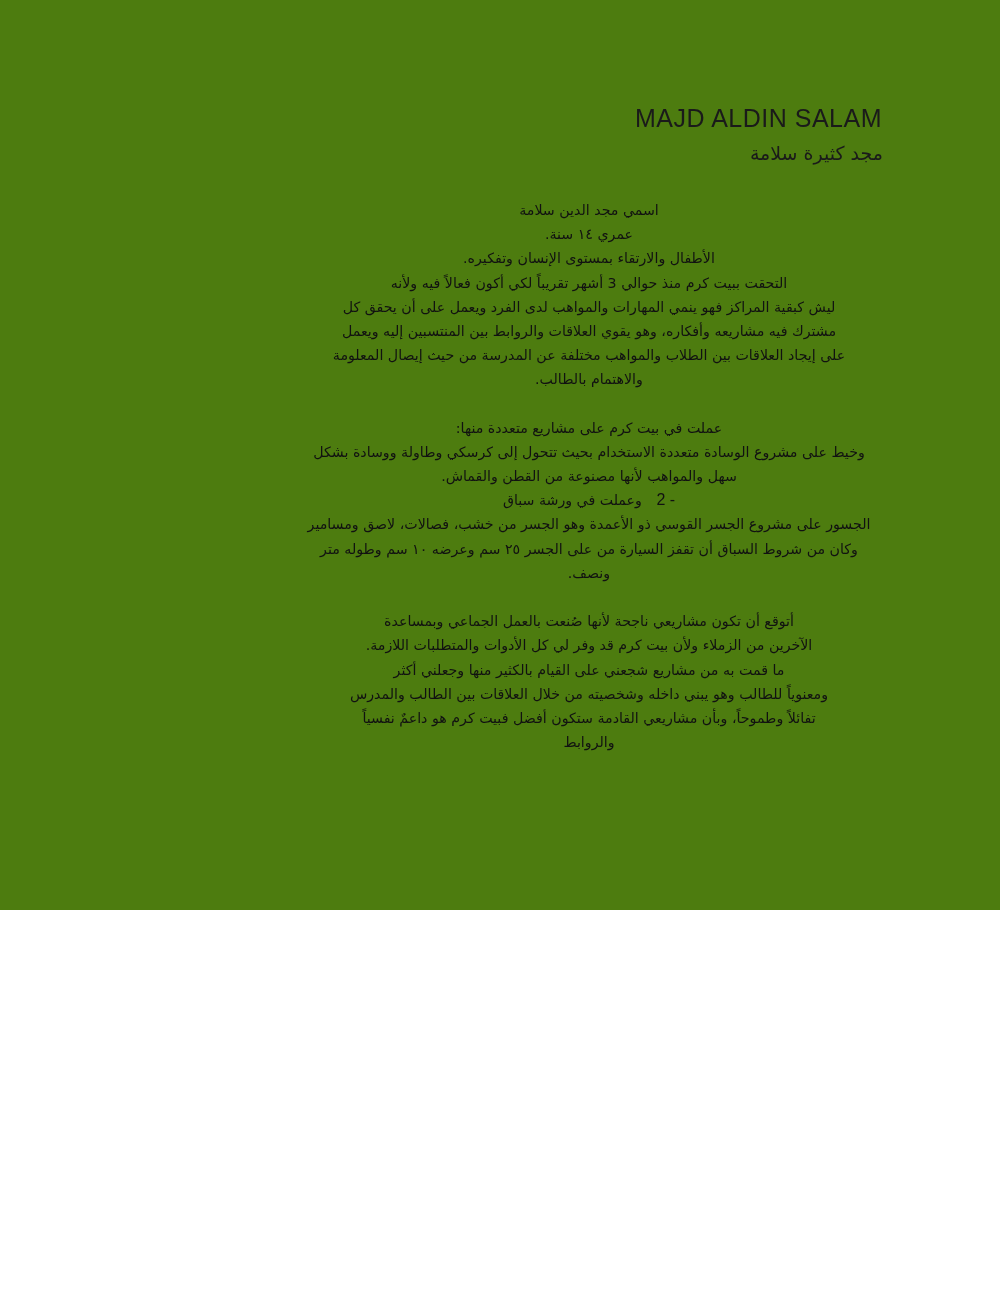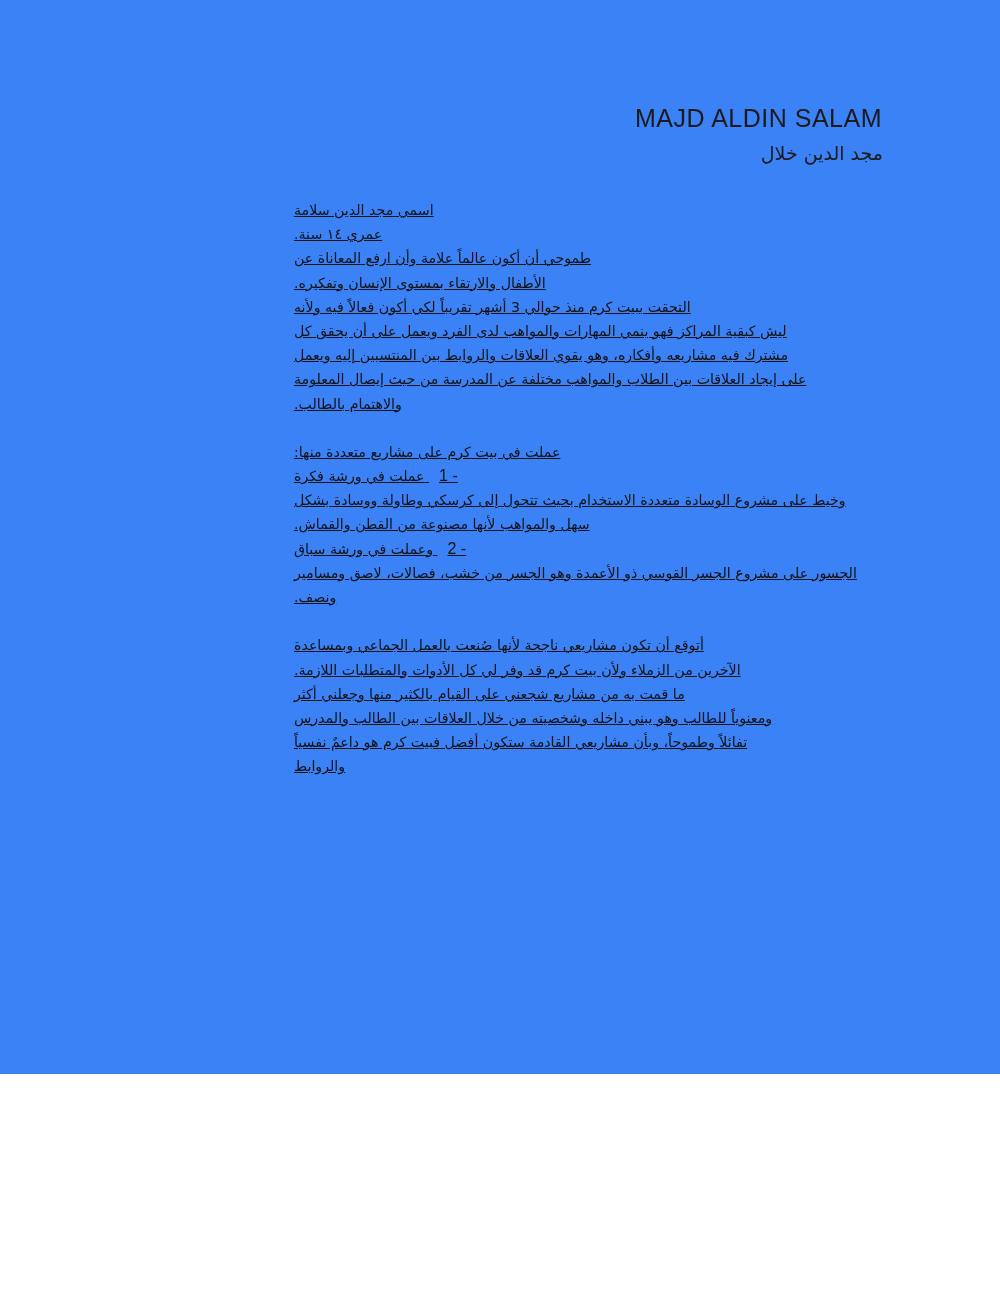--- a/index.html
+++ b/index.html
@@ -10,22 +10,22 @@
     body {
       width: 1000px;
       height: 1294px;
       position: relative;
       overflow: hidden;
       color: #111111;
     }
     .page {
       position: absolute;
       left: 0; top: 0;
-      width: 1000px; height: 1074px;
-      background: #3b82f6;
+      width: 1000px; height: 910px;
+      background: #4d7c0f;
     }
     .title-en {
       position: absolute;
       right: 118px;
       top: 104px;
       font-family: "Liberation Sans", sans-serif;
       font-size: 25px;
       font-weight: 300;
       letter-spacing: 0.5px;
       color: #1a1a1a;
@@ -40,26 +40,25 @@
       font-size: 19px;
       color: #1a1a1a;
       white-space: nowrap;
     }
     .body-text {
       position: absolute;
       right: 116px;
       top: 198px;
       width: 590px;
       direction: rtl;
-      text-align: left;
+      text-align: center;
       font-family: "DejaVu Sans", sans-serif;
       font-size: 14.2px;
       line-height: 24.2px;
       color: #111111;
-      text-decoration: underline;
     }
     .line {
       display: block;
       white-space: nowrap;
       height: 24.2px;
     }
     .gap {
       display: block;
       height: 24.2px;
     }
@@ -77,56 +76,52 @@
       margin-left: 10px;
     }
     .list-text { }
   </style>
 </head>
 <body>
 
 <div class="page">
 
   <div class="title-en">MAJD ALDIN SALAM</div>
-  <div class="title-ar">مجد الدين خلال</div>
+  <div class="title-ar">مجد كثيرة سلامة</div>
 
   <div class="body-text">
 
     <div>
       <span class="line">اسمي مجد الدين سلامة</span>
       <span class="line">عمري ١٤ سنة.</span>
-      <span class="line">طموحي أن أكون عالماً علامة  وأن ارفع المعاناة عن</span>
       <span class="line">الأطفال والارتقاء بمستوى الإنسان وتفكيره.</span>
       <span class="line">التحقت ببيت كرم منذ حوالي 3 أشهر تقريباً لكي أكون فعالاً فيه ولأنه</span>
       <span class="line">ليش كبقية المراكز فهو ينمي المهارات والمواهب لدى الفرد ويعمل على أن يحقق كل</span>
       <span class="line">مشترك فيه مشاريعه وأفكاره، وهو يقوي العلاقات والروابط بين المنتسبين إليه ويعمل</span>
       <span class="line">على إيجاد العلاقات بين الطلاب والمواهب مختلفة عن المدرسة من حيث إيصال المعلومة</span>
       <span class="line">والاهتمام بالطالب.</span>
     </div>
 
     <span class="gap"></span>
 
     <div>
       <span class="line">عملت في بيت كرم على مشاريع متعددة منها:</span>
 
       <div>
-        <span class="list-line">
-          <span class="list-num">1 -</span>
-          <span class="list-text">عملت في ورشة فكرة</span>
-        </span>
         <span class="line">وخيط على مشروع الوسادة متعددة الاستخدام بحيث تتحول إلى كرسكي وطاولة ووسادة بشكل</span>
         <span class="line">سهل والمواهب لأنها مصنوعة من القطن والقماش.</span>
       </div>
 
       <div>
         <span class="list-line">
           <span class="list-num">2 -</span>
           <span class="list-text">وعملت في ورشة سباق</span>
         </span>
         <span class="line">الجسور على مشروع الجسر القوسي ذو الأعمدة وهو الجسر من خشب، فصالات، لاصق ومسامير</span>
+        <span class="line">وكان من شروط السباق أن تقفز السيارة من على الجسر ٢٥ سم وعرضه ١٠ سم وطوله متر</span>
         <span class="line">ونصف.</span>
       </div>
     </div>
 
     <span class="gap"></span>
 
     <div>
       <span class="line">أتوقع أن تكون مشاريعي ناجحة لأنها صُنعت بالعمل الجماعي وبمساعدة</span>
       <span class="line">الآخرين من الزملاء ولأن بيت كرم قد وفر لي كل الأدوات والمتطلبات اللازمة.</span>
       <span class="line">ما قمت به من مشاريع شجعني على القيام بالكثير منها وجعلني أكثر</span>

